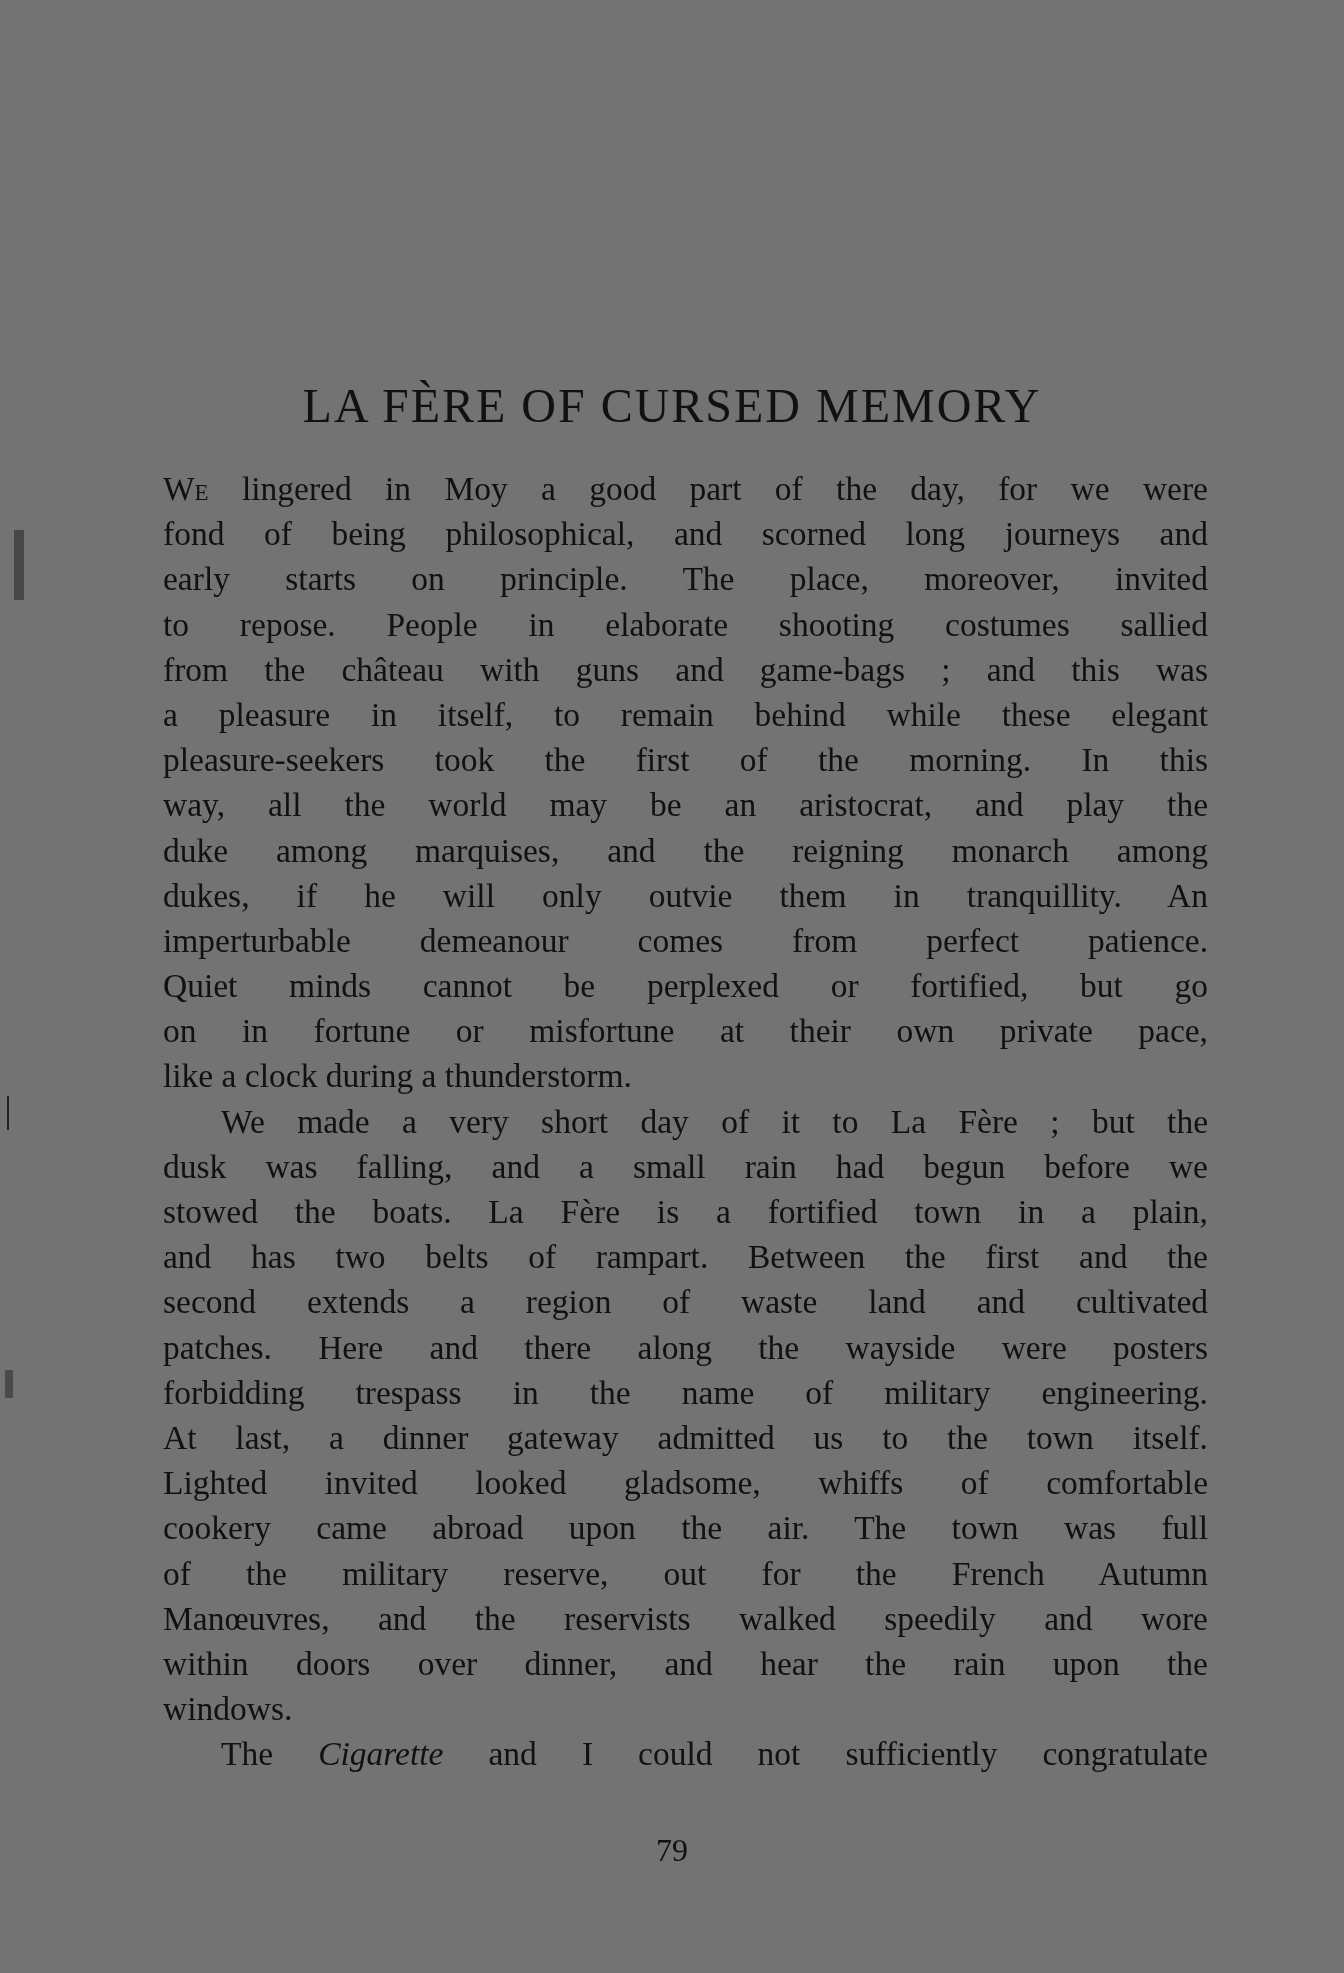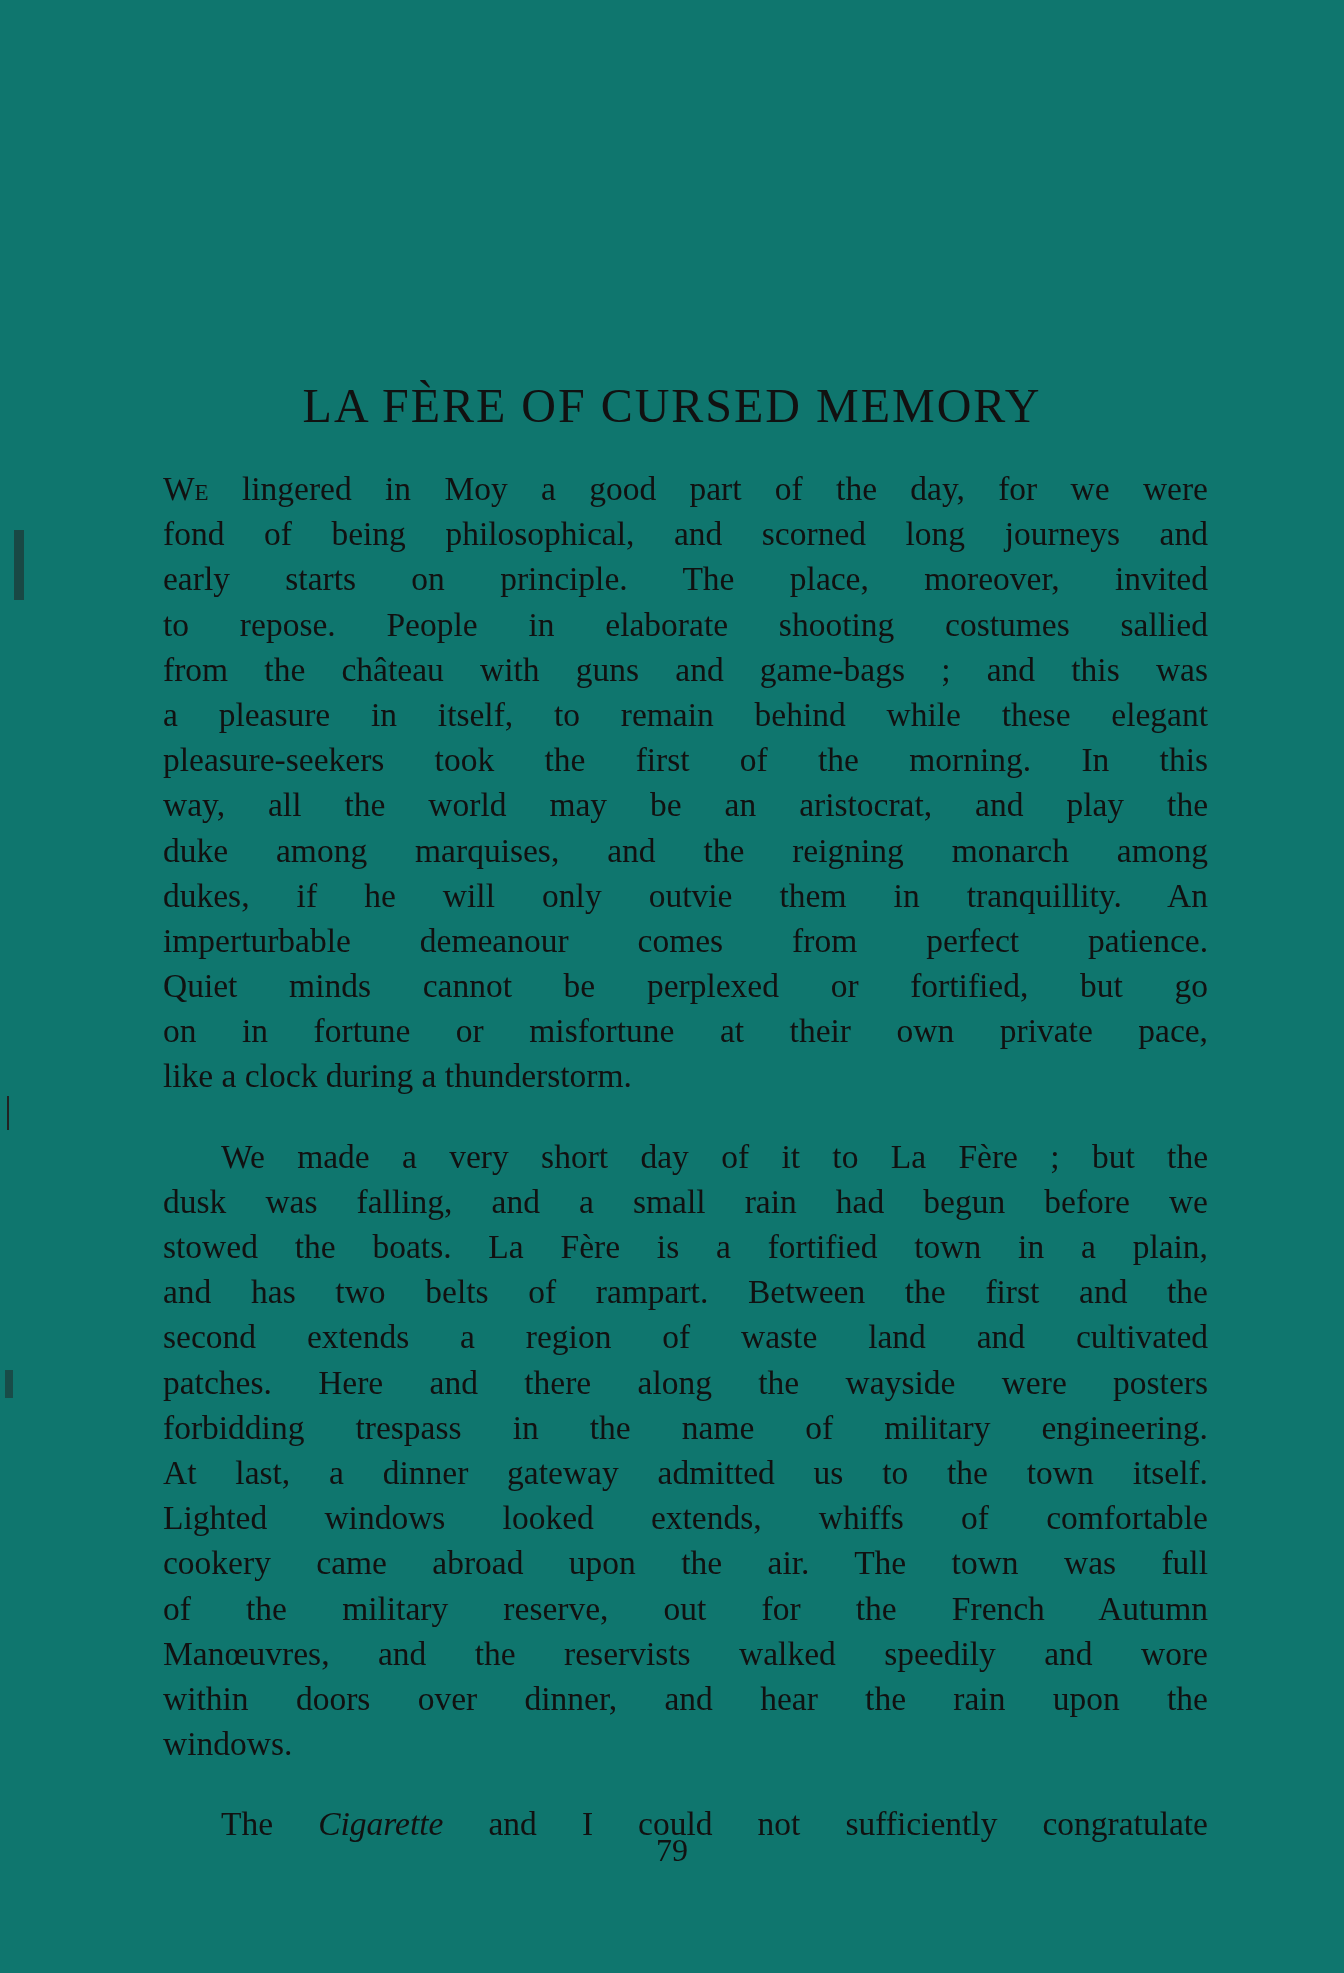--- a/index.html
+++ b/index.html
@@ -1,32 +1,32 @@
 <!DOCTYPE html>
 <html><head>
 <meta charset="utf-8">
 <style>
   html, body { margin: 0; padding: 0; background: #ffffff; }
   body { width: 1344px; height: 1973px; position: relative; overflow: hidden; }
-  .page { position: absolute; left: 0; top: 0; width: 1344px; height: 1973px; background: #0f766e; }
+  .page { position: absolute; left: 0; top: 0; width: 1344px; height: 1973px; background: #737373; }
   .title {
     position: absolute; left: 0; width: 1344px; top: 346px;
     text-align: center;
     font-family: "Liberation Serif", "DejaVu Serif", serif;
     font-size: 48px; letter-spacing: 2px; color: #111;
     font-weight: normal;
   }
   .body-text {
     position: absolute; left: 163px; width: 1045px; top: 466px;
     font-family: "Liberation Serif", "DejaVu Serif", serif;
     font-size: 33.5px; line-height: 45.2px; color: #111;
   }
   .line { display: block; text-align: justify; text-align-last: justify; white-space: nowrap; height: 45.2px; }
   .line.last { text-align-last: left; }
-  .line.indent { padding-left: 58px; margin-top: 35px; }
+  .line.indent { padding-left: 58px; }
   .sc { font-variant: small-caps; }
   .it { font-style: italic; }
   .page-number {
     position: absolute; left: 0; width: 1344px; top: 1832px; text-align: center;
     font-family: "Liberation Serif", "DejaVu Serif", serif; font-size: 32px; color: #111;
   }
   .margin-mark { position: absolute; background: #222; }
   .mark-a { left: 14px; top: 530px; width: 10px; height: 70px; opacity: 0.55; }
   .mark-b { left: 7px; top: 1096px; width: 2px; height: 34px; }
   .mark-c { left: 5px; top: 1370px; width: 8px; height: 28px; opacity: 0.5; }
@@ -59,21 +59,21 @@
     <span class="line last">like a clock during a thunderstorm.</span>
 
     <span class="line indent">We made a very short day of it to La Fère ;  but the</span>
     <span class="line">dusk was falling, and a small rain had begun before we</span>
     <span class="line">stowed the boats.  La Fère is a fortified town in a plain,</span>
     <span class="line">and has two belts of rampart.  Between the first and the</span>
     <span class="line">second extends a region of waste land and cultivated</span>
     <span class="line">patches.  Here and there along the wayside were posters</span>
     <span class="line">forbidding trespass in the name of military engineering.</span>
     <span class="line">At last, a dinner gateway admitted us to the town itself.</span>
-    <span class="line">Lighted windows looked extends, whiffs of comfortable</span>
+    <span class="line">Lighted invited looked gladsome, whiffs of comfortable</span>
     <span class="line">cookery came abroad upon the air.  The town was full</span>
     <span class="line">of the military reserve, out for the French Autumn</span>
     <span class="line">Manœuvres, and the reservists walked speedily and wore</span>
     <span class="line">within doors over dinner, and hear the rain upon the</span>
     <span class="line last">windows.</span>
 
     <span class="line indent"><span>The </span><span class="it">Cigarette</span><span> and I could not sufficiently congratulate</span></span>
   </div>
 
   <div class="page-number">79</div>

